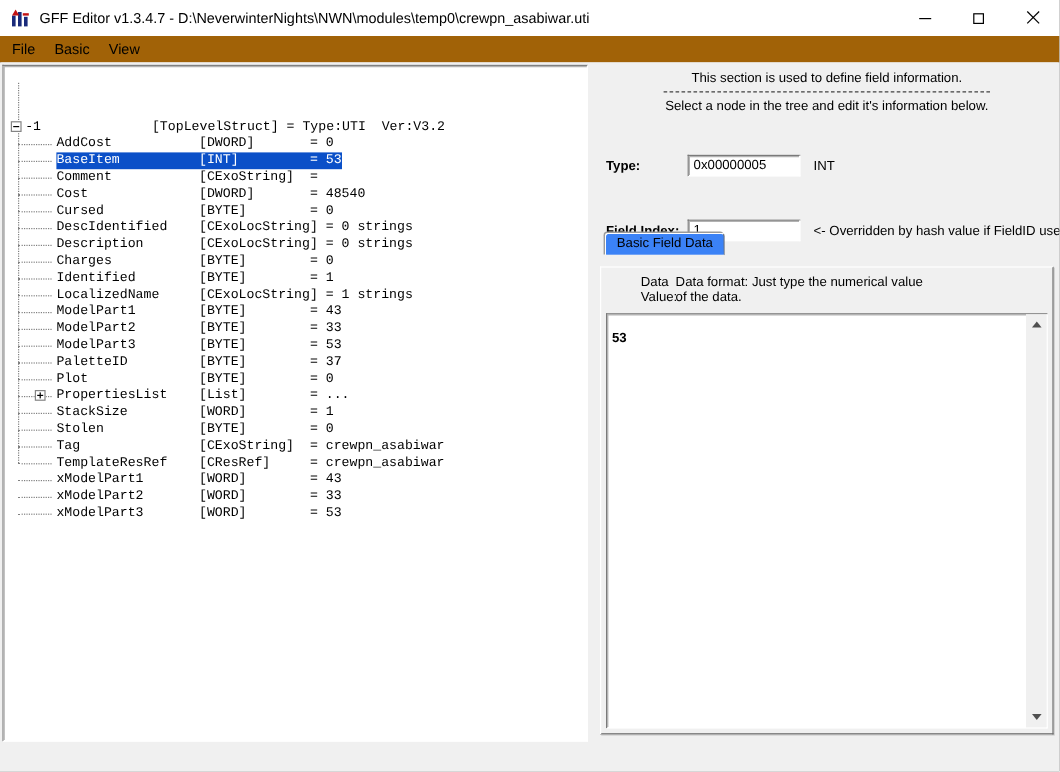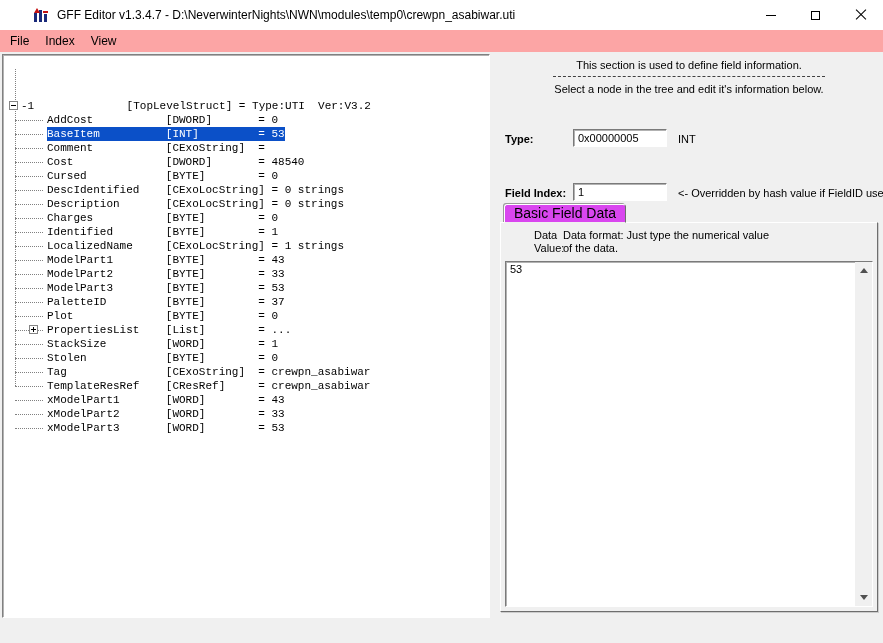--- a/index.html
+++ b/index.html
@@ -4,37 +4,37 @@
 <style>
   * { margin:0; padding:0; box-sizing:border-box; }
   html,body { width:883px; height:643px; }
   body { font-family:"Liberation Sans", sans-serif; background:#f0f0f0; }
 
   .window { position:relative; width:883px; height:643px; background:#f0f0f0;
             box-shadow: inset 0 0 0 1px #7a7a7a; overflow:hidden; }
 
   
   .titlebar { position:absolute; top:0; left:0; right:0; height:30px; background:#ffffff;
-              display:flex; align-items:center;padding-left:24px; }
+              display:flex; align-items:center; }
   .app-icon { width:16px; height:16px; margin-left:9px; flex:0 0 auto; }
   .title-text { margin-left:8px; font-size:12px; color:#000; flex:1 1 auto;
                 white-space:nowrap; overflow:hidden; }
   .caption-buttons { display:flex; height:30px; flex:0 0 auto; }
   .cap-btn { width:45px; height:30px; display:flex; align-items:center; justify-content:center;
              cursor:default; }
   .glyph-min { width:10px; height:1px; background:#000; display:block; }
   .glyph-max { width:9px; height:9px; border:1px solid #000; display:block; }
   .glyph-close { position:relative; width:12px; height:12px; display:block; }
   .glyph-close::before, .glyph-close::after { content:""; position:absolute; left:-1px; top:5px;
              width:14px; height:1px; background:#000; }
   .glyph-close::before { transform:rotate(45deg); }
   .glyph-close::after  { transform:rotate(-45deg); }
 
   
-  .menubar { position:absolute; top:30px; left:0; right:0; height:22px; background:#fca5a5;
+  .menubar { position:absolute; top:30px; left:0; right:0; height:22px; background:#a16207;
              display:flex; align-items:center; padding-left:2px; }
   .menu-item { font-size:12px; color:#000; padding:2px 8px; cursor:default; }
 
   
   .content { position:absolute; top:52px; left:0; right:0; bottom:0; background:#f0f0f0; }
 
   
   .tree-panel { position:absolute; left:2px; top:2px; width:488px; height:564px; background:#fff;
                 border:1px solid; border-color:#808080 #ffffff #ffffff #808080;
                 box-shadow: inset 1px 1px 0 rgba(0,0,0,0.30); }
@@ -65,37 +65,37 @@
   .frow { position:absolute; left:8px; right:2px; height:20px; }
   .frow.r1 { top:75px; } .frow.r2 { top:102px; } .frow.r3 { top:129px; }
   .flabel { position:absolute; left:0; top:4px; font-weight:bold; }
   .finput { position:absolute; left:68px; top:0; width:94px; height:18px;
             border:1px solid; border-color:#7a7a7a #ffffff #ffffff #7a7a7a;
             box-shadow: inset 1px 1px 0 rgba(0,0,0,0.30);
             background:#fff; font-family:"Liberation Sans",sans-serif; font-size:11px;
             padding:1px 4px; color:#000; }
   .fafter { position:absolute; left:173px; top:4px; white-space:nowrap; }
 
-  .tab { position:absolute; top:150px; left:7px; height:19px; line-height:17px; padding:0 9px;
-         background:#d946ef; font-size:14px; z-index:3;
+  .tab { position:absolute; top:140px; left:7px; height:19px; line-height:17px; padding:0 9px;
+         background:#3b82f6; font-size:11px; z-index:3;
          border:1px solid; border-color:#ffffff #6e6e6e #f0f0f0 #ffffff;
          border-top-left-radius:3px; border-top-right-radius:3px;
          box-shadow: -1px -1px 0 #9a9a9a; }
   .tabpanel { position:absolute; top:168px; left:3px; right:3px; bottom:6px; background:#f0f0f0;
          border:1px solid; border-color:#ffffff #6e6e6e #6e6e6e #ffffff;
          box-shadow: 1px 1px 0 rgba(0,0,0,0.15); }
 
   .dlabel { position:absolute; left:6px; top:6px; line-height:13px;margin-left:27px; }
   .dhint  { position:absolute; left:62px; top:6px; width:208px; line-height:13px; }
 
   .dataarea { position:absolute; left:4px; right:4px; top:38px; bottom:4px; background:#fff;
               border:1px solid; border-color:#7a7a7a #ffffff #ffffff #7a7a7a;
               box-shadow: inset 1px 1px 0 rgba(0,0,0,0.30); }
   .datatext { position:absolute; left:2px; top:1px; right:19px; bottom:1px;
-              font-size:11px; padding:0 2px; color:#000; overflow:hidden; }
+              font-size:11px; padding:13px 2px; color:#000; overflow:hidden;font-weight:bold; }
   .vscroll { position:absolute; top:0; right:0; bottom:0; width:17px; background:#f0f0f0; }
   .sbtn { position:absolute; left:0; width:17px; height:17px; display:flex;
           align-items:center; justify-content:center; background:#f0f0f0; }
   .sbtn.up { top:0; } .sbtn.down { bottom:0; }
   .tri-up { width:0; height:0; border-left:4px solid transparent; border-right:4px solid transparent;
             border-bottom:5px solid #505050; }
   .tri-down { width:0; height:0; border-left:4px solid transparent; border-right:4px solid transparent;
             border-top:5px solid #505050; }
   .strack { position:absolute; left:0; top:17px; bottom:17px; width:17px; background:#f0f0f0; }
 </style>
@@ -121,21 +121,21 @@
         <span class="glyph-max"></span>
       </div>
       <div class="cap-btn">
         <span class="glyph-close"></span>
       </div>
     </div>
   </div>
 
   <div class="menubar">
       <div class="menu-item">File</div>
-      <div class="menu-item">Index</div>
+      <div class="menu-item">Basic</div>
       <div class="menu-item">View</div>
     </div>
 
   <div class="content">
 
     <div class="tree-panel">
       <div class="tree-rows" id="tree-rows">
         <div id="tree-guide" style="height: 317px;"></div>
       <div class="tree-row root"><span class="expandbox minus"></span><span class="row-text">-1              [TopLevelStruct] = Type:UTI  Ver:V3.2</span></div><div class="tree-row"><span class="connector"></span><span class="row-text">AddCost           [DWORD]       = 0</span></div><div class="tree-row"><span class="connector"></span><span class="row-text selected">BaseItem          [INT]         = 53</span></div><div class="tree-row"><span class="connector"></span><span class="row-text">Comment           [CExoString]  =</span></div><div class="tree-row"><span class="connector"></span><span class="row-text">Cost              [DWORD]       = 48540</span></div><div class="tree-row"><span class="connector"></span><span class="row-text">Cursed            [BYTE]        = 0</span></div><div class="tree-row"><span class="connector"></span><span class="row-text">DescIdentified    [CExoLocString] = 0 strings</span></div><div class="tree-row"><span class="connector"></span><span class="row-text">Description       [CExoLocString] = 0 strings</span></div><div class="tree-row"><span class="connector"></span><span class="row-text">Charges           [BYTE]        = 0</span></div><div class="tree-row"><span class="connector"></span><span class="row-text">Identified        [BYTE]        = 1</span></div><div class="tree-row"><span class="connector"></span><span class="row-text">LocalizedName     [CExoLocString] = 1 strings</span></div><div class="tree-row"><span class="connector"></span><span class="row-text">ModelPart1        [BYTE]        = 43</span></div><div class="tree-row"><span class="connector"></span><span class="row-text">ModelPart2        [BYTE]        = 33</span></div><div class="tree-row"><span class="connector"></span><span class="row-text">ModelPart3        [BYTE]        = 53</span></div><div class="tree-row"><span class="connector"></span><span class="row-text">PaletteID         [BYTE]        = 37</span></div><div class="tree-row"><span class="connector"></span><span class="row-text">Plot              [BYTE]        = 0</span></div><div class="tree-row"><span class="connector"></span><span class="expandbox plus"></span><span class="row-text">PropertiesList    [List]        = ...</span></div><div class="tree-row"><span class="connector"></span><span class="row-text">StackSize         [WORD]        = 1</span></div><div class="tree-row"><span class="connector"></span><span class="row-text">Stolen            [BYTE]        = 0</span></div><div class="tree-row"><span class="connector"></span><span class="row-text">Tag               [CExoString]  = crewpn_asabiwar</span></div><div class="tree-row"><span class="connector"></span><span class="row-text">TemplateResRef    [CResRef]     = crewpn_asabiwar</span></div><div class="tree-row"><span class="connector"></span><span class="row-text">xModelPart1       [WORD]        = 43</span></div><div class="tree-row"><span class="connector"></span><span class="row-text">xModelPart2       [WORD]        = 33</span></div><div class="tree-row"><span class="connector"></span><span class="row-text">xModelPart3       [WORD]        = 53</span></div></div>
     </div>

